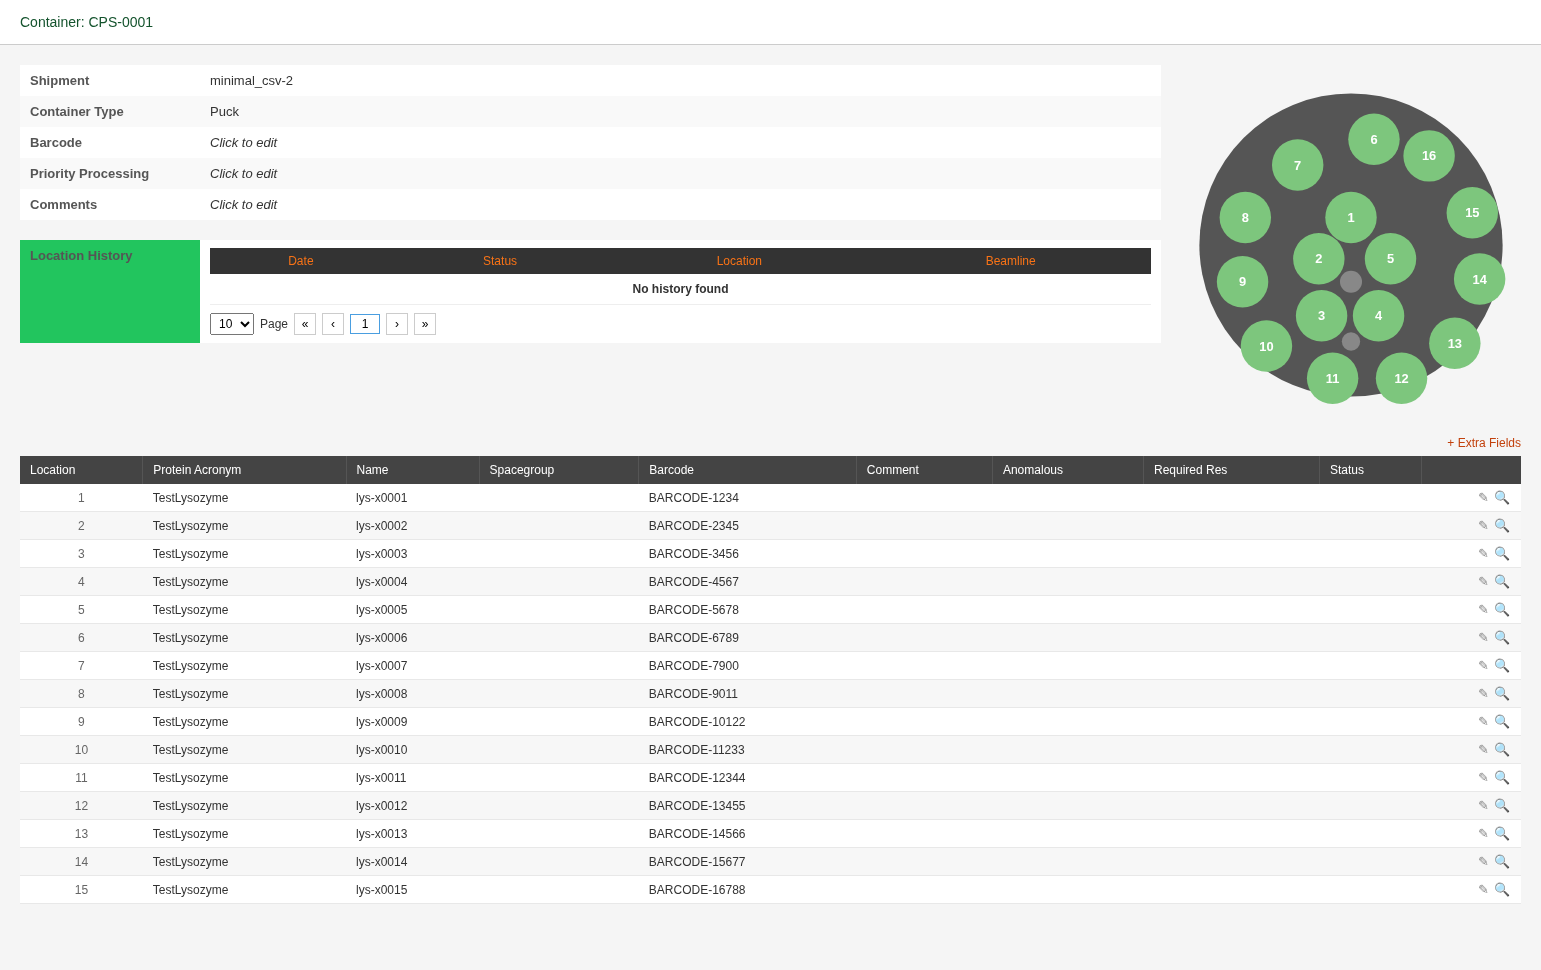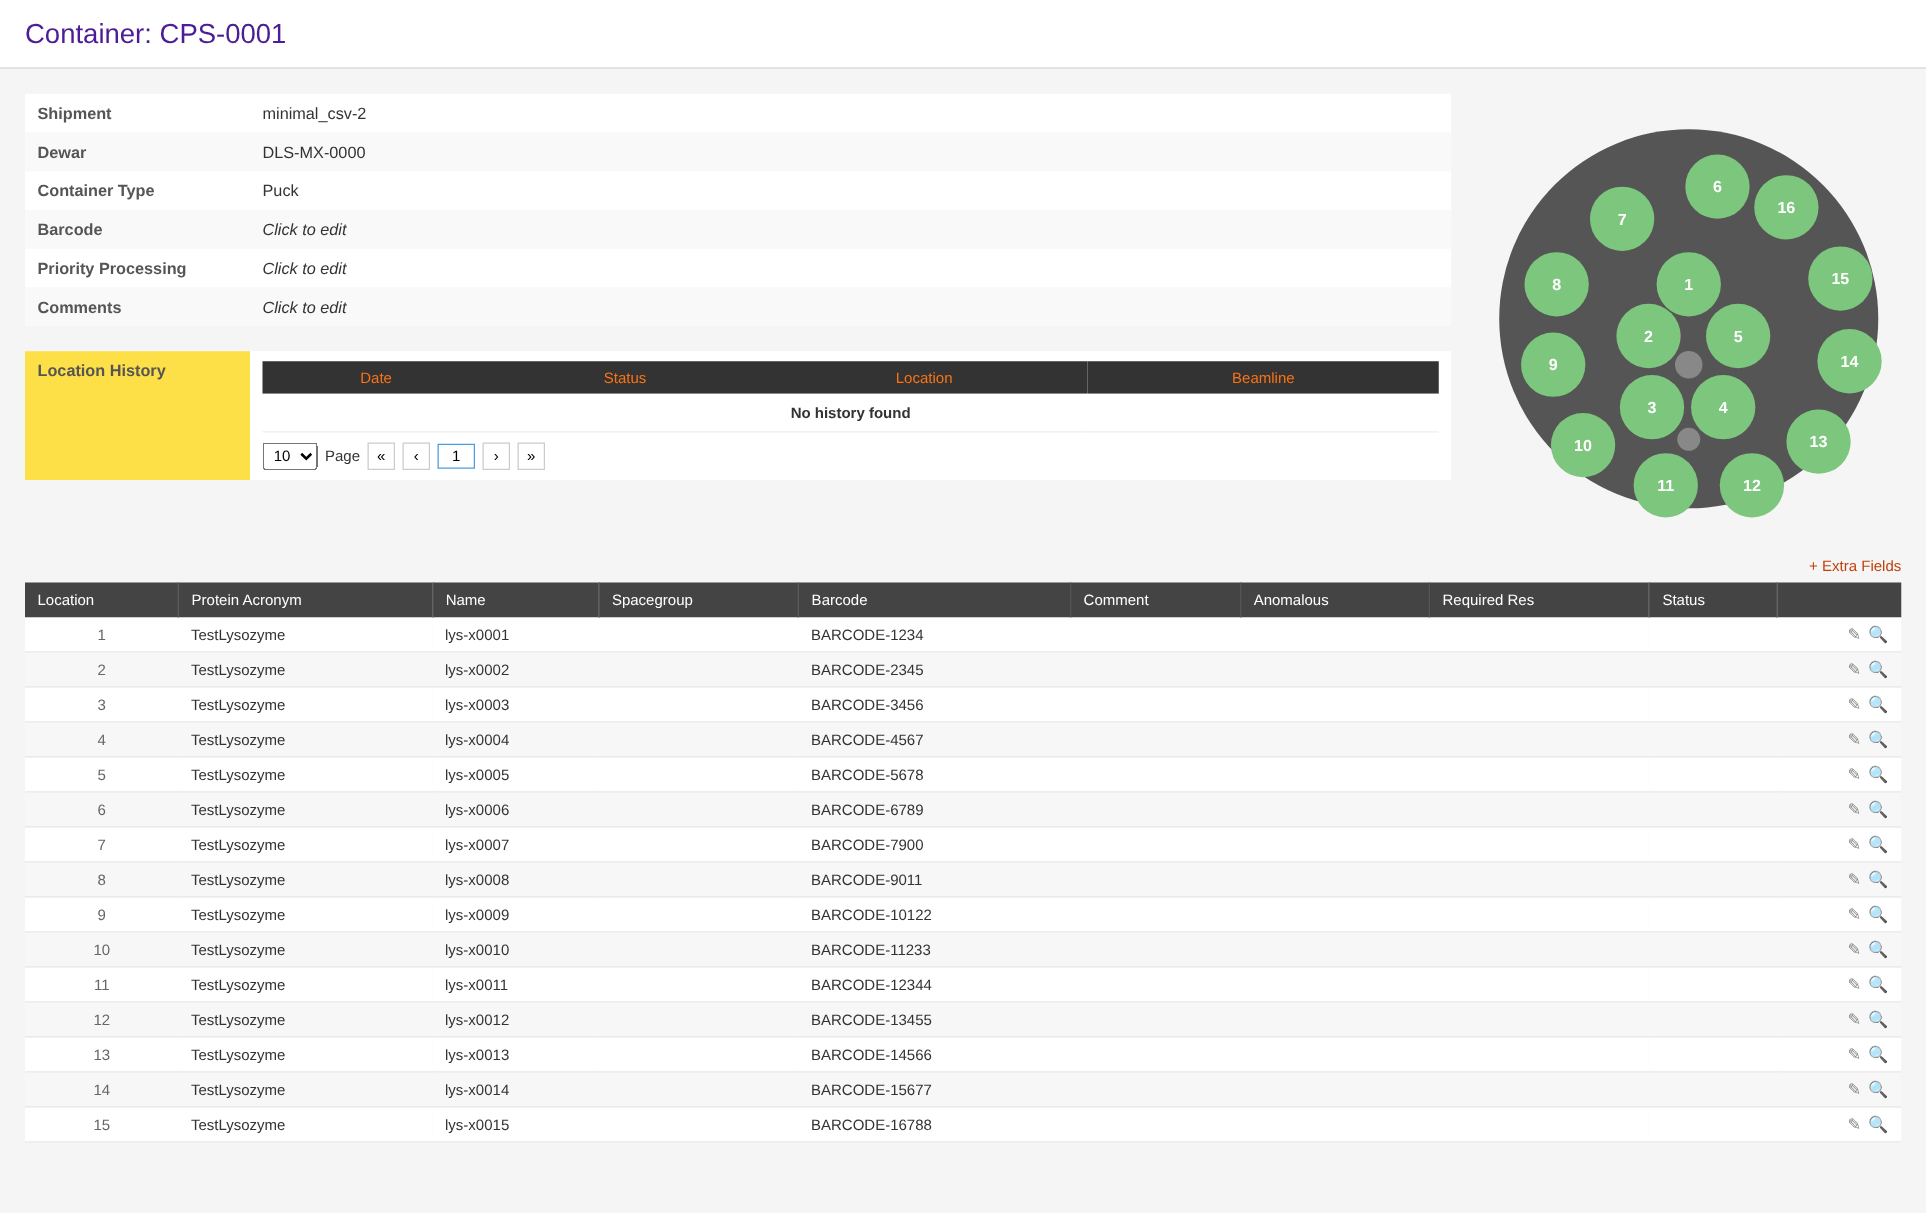--- a/index.html
+++ b/index.html
@@ -4,23 +4,23 @@
   <style>
     * { box-sizing: border-box; margin: 0; padding: 0; }
     body { font-family: Arial, sans-serif; font-size: 13px; color: #333; background: #f5f5f5; }
 
     .page-header {
       padding: 14px 20px;
       border-bottom: 1px solid #ccc;
       background: #fff;
     }
     .page-header h1 {
-      font-size: 22px;
+      font-size: 14px;
       font-weight: normal;
-      color: #4c1d95;
+      color: #14532d;
     }
 
     .content-area {
       display: flex;
       padding: 20px;
       gap: 20px;
       background: #f5f5f5;
     }
 
     .left-panel {
@@ -227,24 +227,20 @@
 </div>
 
 <div class="content-area">
 
   <div class="left-panel">
     <table class="info-table">
       <tbody>
           <tr>
         <td>Shipment</td>
         <td>minimal_csv-2</td>
-      </tr>
-      <tr>
-        <td>Dewar</td>
-        <td>DLS-MX-0000</td>
       </tr>
       <tr>
         <td>Container Type</td>
         <td>Puck</td>
       </tr>
       <tr>
         <td>Barcode</td>
         <td class="click-to-edit">Click to edit</td>
       </tr>
       <tr>
@@ -255,21 +251,21 @@
         <td>Comments</td>
         <td class="click-to-edit">Click to edit</td>
       </tr>
     </tbody>
       </table>
 
     <div class="location-history-section">
       <table class="info-table">
         <tbody>
             <tr>
-          <td style="font-weight:bold; color:#555; width:180px; padding:8px 10px; background:#fde047;">Location History</td>
+          <td style="font-weight:bold; color:#555; width:180px; padding:8px 10px; background:#22c55e;">Location History</td>
           <td style="padding:8px 10px; background:#fff;">
             <table class="history-table">
               <thead>
                 <tr>
                   <th>Date</th>
                   <th>Status</th>
                   <th>Location</th>
                   <th>Beamline</th>
                 </tr>
               </thead>

